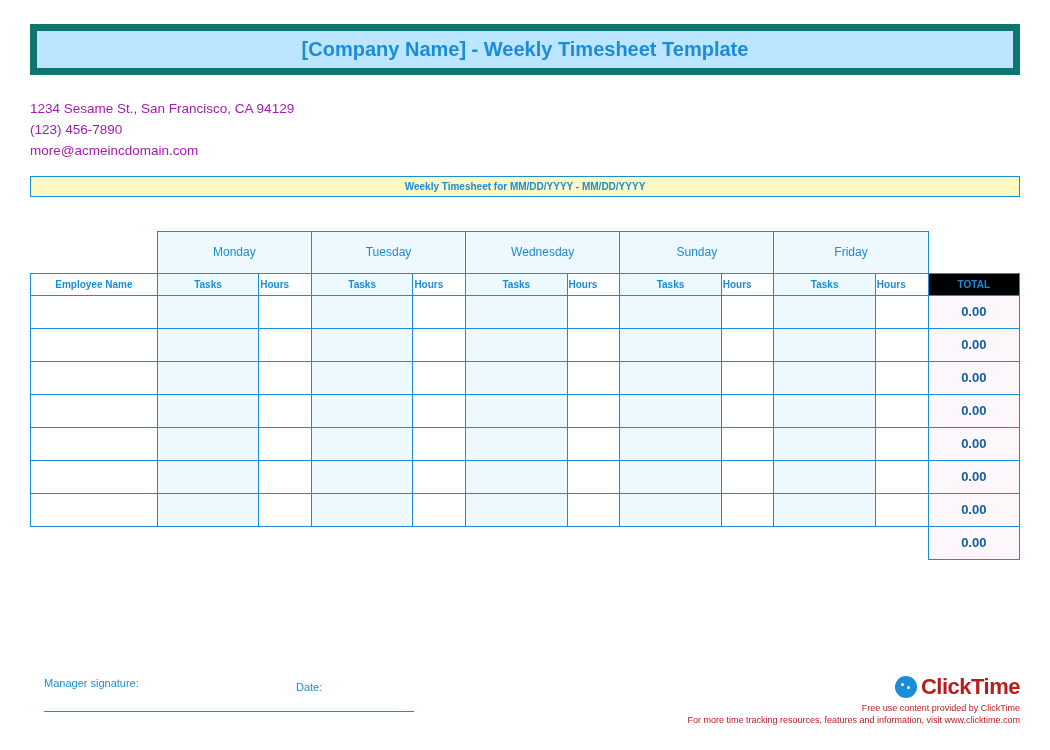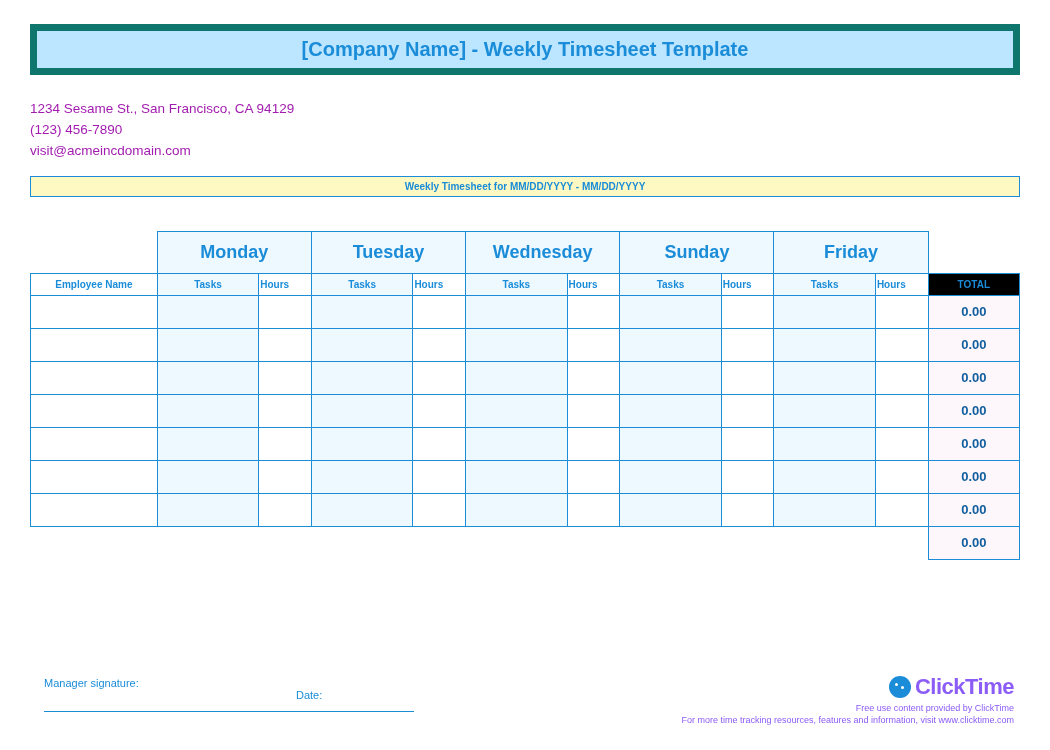--- a/index.html
+++ b/index.html
@@ -48,22 +48,22 @@
     width: 100%;
     table-layout: fixed;
   }
   table.sheet th, table.sheet td {
     border: 1px solid #1a8cd8;
     font-size: 11px;
     color: #1a8cd8;
   }
   tr.day-row th {
     height: 42px;
-    font-size: 18px;
-    font-weight: bold;
+    font-size: 12px;
+    font-weight: normal;
     background: #eef8ff;
     text-align: center;
     vertical-align: middle;
   }
   tr.day-row th.noborder {
     border: none;
     background: #fff;
   }
   tr.sub-row th {
     height: 22px;
@@ -105,28 +105,28 @@
     color: #1a8cd8;
   }
   .sig-line {
     border-top: 1px solid #1a8cd8;
     width: 370px;
     margin-top: 22px;
   }
   .sig-date-label {
     position: absolute;
     left: 252px;
-    top: 12px;
+    top: 4px;
   }
   .brand {
     position: absolute;
-    right: 36px;
+    right: 30px;
     bottom: 24px;
     text-align: right;
-    color: #8b5cf6;
+    color: #b91c1c;
   }
   .brand-logo {
     display: flex;
     align-items: center;
     justify-content: flex-end;
     gap: 4px;
     margin-bottom: 2px;
   }
   .brand-logo .icon {
     width: 22px; height: 22px;
@@ -147,21 +147,21 @@
 </style>
 </head>
 <body>
 
 <div class="page">
   <div class="title-bar">[Company Name] - Weekly Timesheet Template</div>
 
   <div class="company-info">
     <div>1234 Sesame St.,  San Francisco, CA 94129</div>
     <div>(123) 456-7890</div>
-    <div>visit@acmeincdomain.com</div>
+    <div>more@acmeincdomain.com</div>
   </div>
 
   <div class="week-bar">Weekly Timesheet for MM/DD/YYYY - MM/DD/YYYY</div>
 
   <table class="sheet">
     <colgroup>
       <col style="width:125px">
       <col style="width:100px">
         <col style="width:52px">
       <col style="width:100px">

